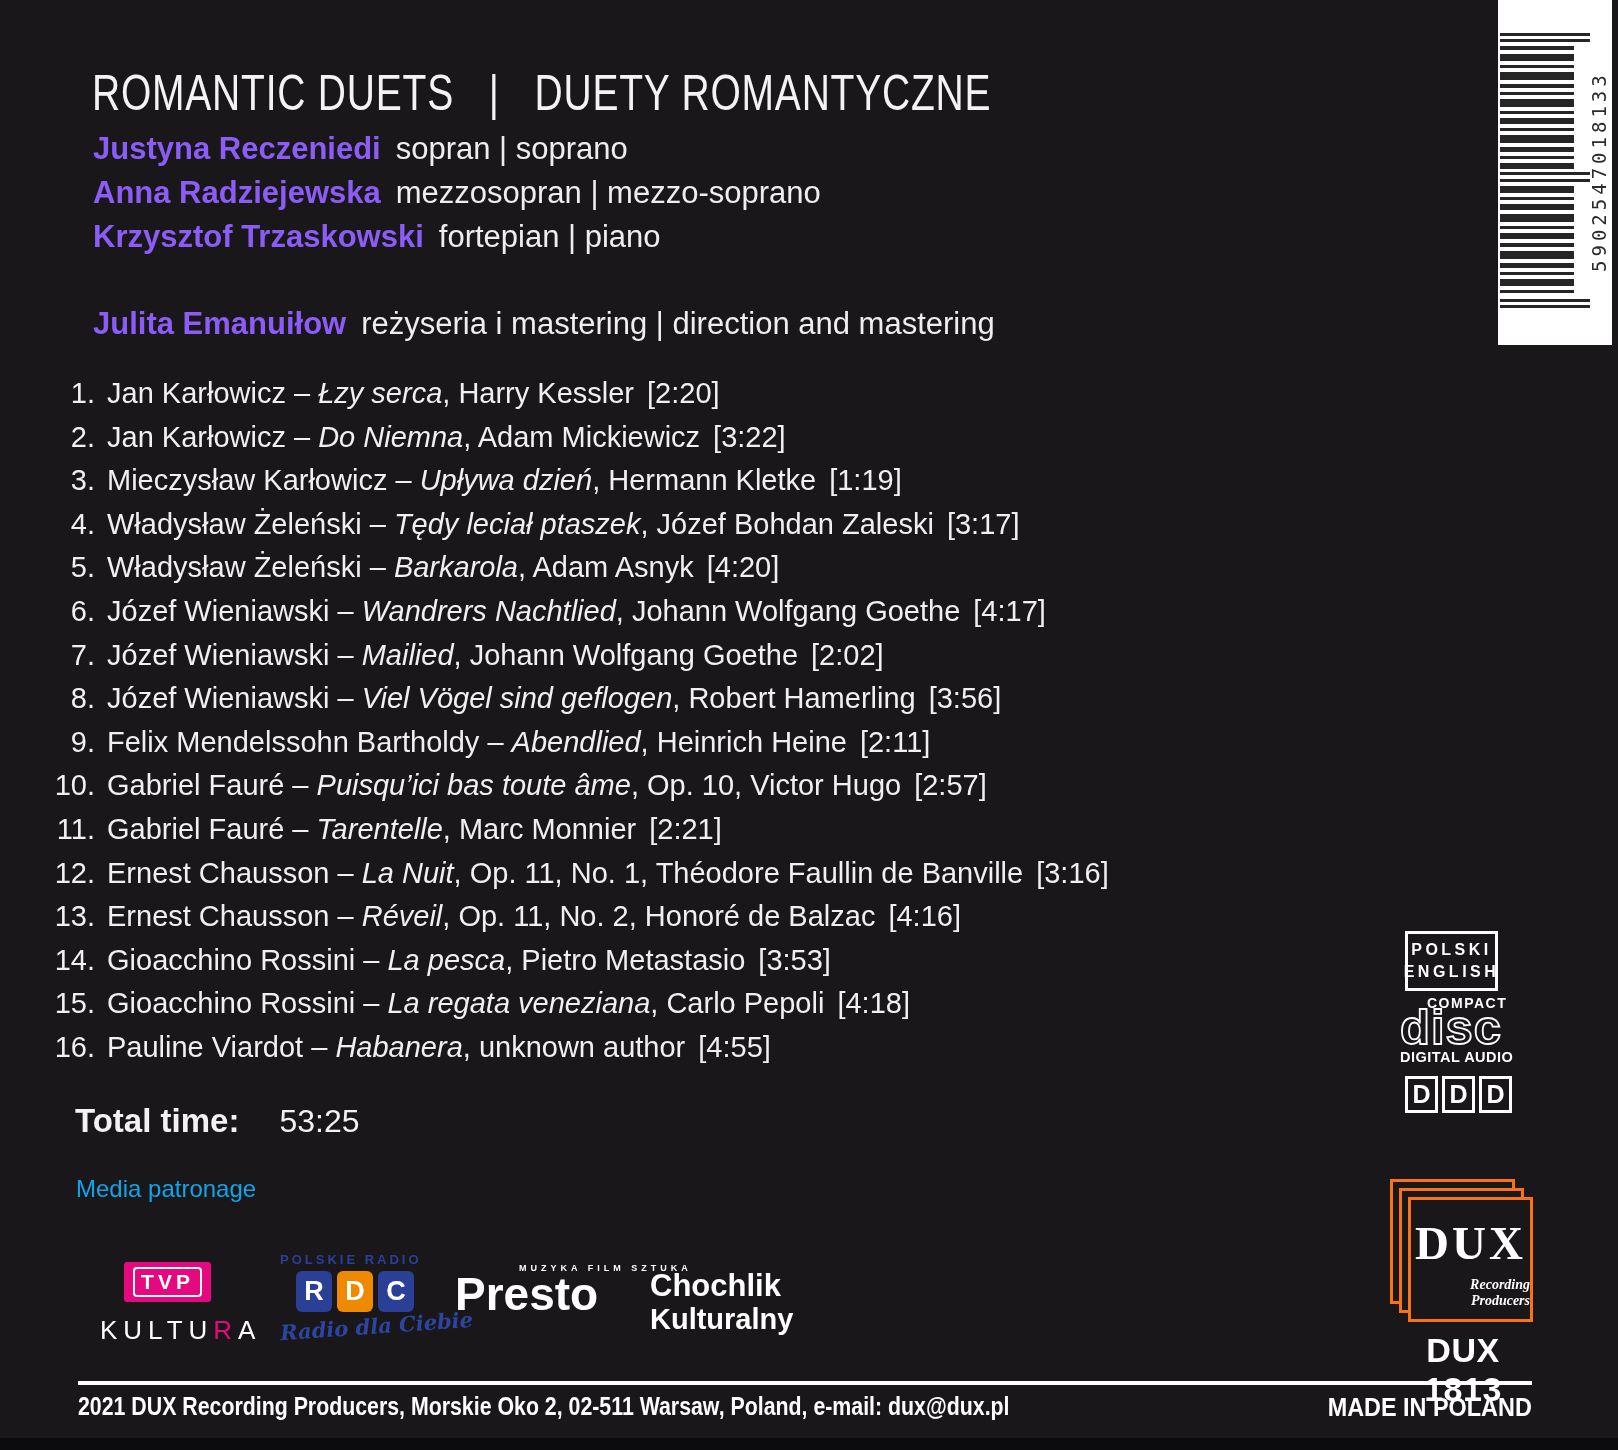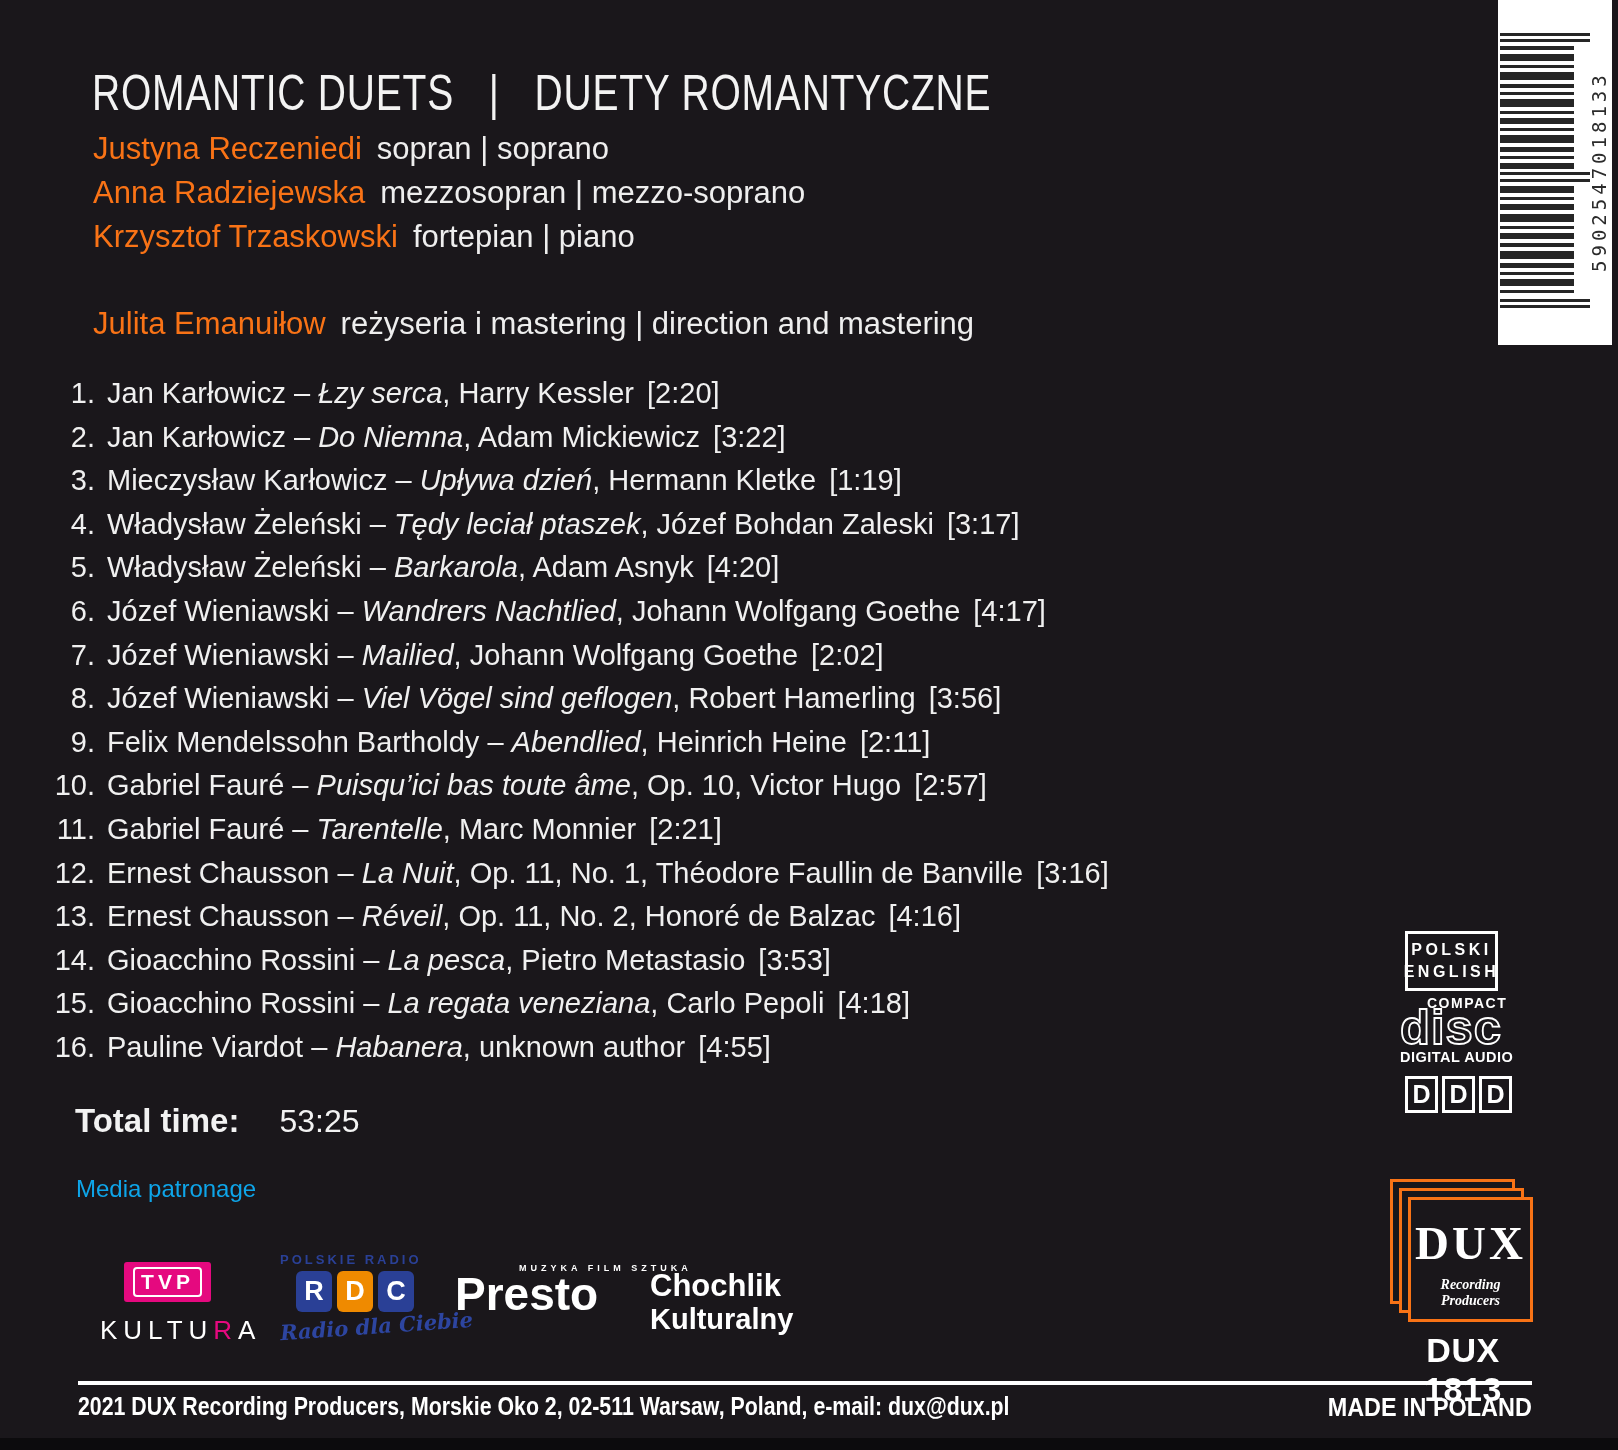--- a/index.html
+++ b/index.html
@@ -8,21 +8,21 @@
     background:#1a171b;color:#f2f2f2;
     font-family:"Liberation Sans","DejaVu Sans",sans-serif;
   }
   
   .title{
     position:absolute;left:92px;top:64px;
     font-size:50px;font-weight:300;letter-spacing:1px;color:#f3f3f3;
     white-space:pre;transform:scaleX(0.78);transform-origin:left top;
   }
   .person{position:absolute;left:93px;font-size:31px;white-space:nowrap;}
-  .pname{font-weight:400;color:#f97316;}
+  .pname{font-weight:700;color:#8b5cf6;}
   .prole{font-weight:300;margin-left:15px;color:#eeeeee;}
   #p0{top:131px}#p1{top:175px}#p2{top:219px}#prod{top:306px}
   
   .tracks{position:absolute;left:40px;top:372px;margin:0;padding:0;list-style:none;}
   .track{height:43.6px;line-height:43.6px;display:flex;align-items:baseline;
          font-size:29px;font-weight:300;color:#f0f0f0;white-space:nowrap;}
   .tno{width:55px;text-align:right;margin-right:12px;flex:none;}
   .ttitle{font-style:italic;}
   .ttime{margin-left:13px;}
   
@@ -71,21 +71,21 @@
   .ddd{position:absolute;left:1405px;top:1076px;display:flex;gap:4px;}
   .ddd-cell{width:33px;height:37px;border:3px solid #fff;box-sizing:border-box;display:flex;
             align-items:center;justify-content:center;font-size:25px;font-weight:700;color:#fff;}
   .dux-logo{position:absolute;left:1390px;top:1179px;width:146px;height:146px;}
   .dux-sq{position:absolute;width:125px;height:125px;border:3px solid #f97316;box-sizing:border-box;}
   .dux-s1{left:0;top:0;}
   .dux-s2{left:9px;top:9px;background:#1a171b;}
   .dux-s3{left:18px;top:18px;background:#1a171b;}
   .dux-name{font-family:"Liberation Serif","DejaVu Serif",serif;font-weight:700;font-size:47px;
             letter-spacing:3px;text-align:center;margin-top:16px;color:#fff;}
-  .dux-sub{position:absolute;bottom:10px;width:100%;text-align:center;
+  .dux-sub{position:absolute;bottom:10px;width:100%;text-align:right;
            font-family:"Liberation Serif","DejaVu Serif",serif;font-style:italic;font-weight:700;
            font-size:14px;color:#fff;}
   .catalog{position:absolute;left:1390px;top:1331px;width:146px;text-align:center;
            font-size:34px;font-weight:700;letter-spacing:0.5px;color:#fff;}
   
   .footer-line{position:absolute;left:78px;top:1381px;width:1454px;height:4px;background:#fff;}
   .footer-text{position:absolute;left:78px;top:1391px;font-size:26px;font-weight:700;color:#fff;
                transform:scaleX(0.82);transform-origin:left top;white-space:nowrap;letter-spacing:0;}
   .made-in{position:absolute;right:86px;top:1392px;font-size:26px;font-weight:700;color:#fff;
            transform:scaleX(0.9);transform-origin:right top;white-space:nowrap;}

